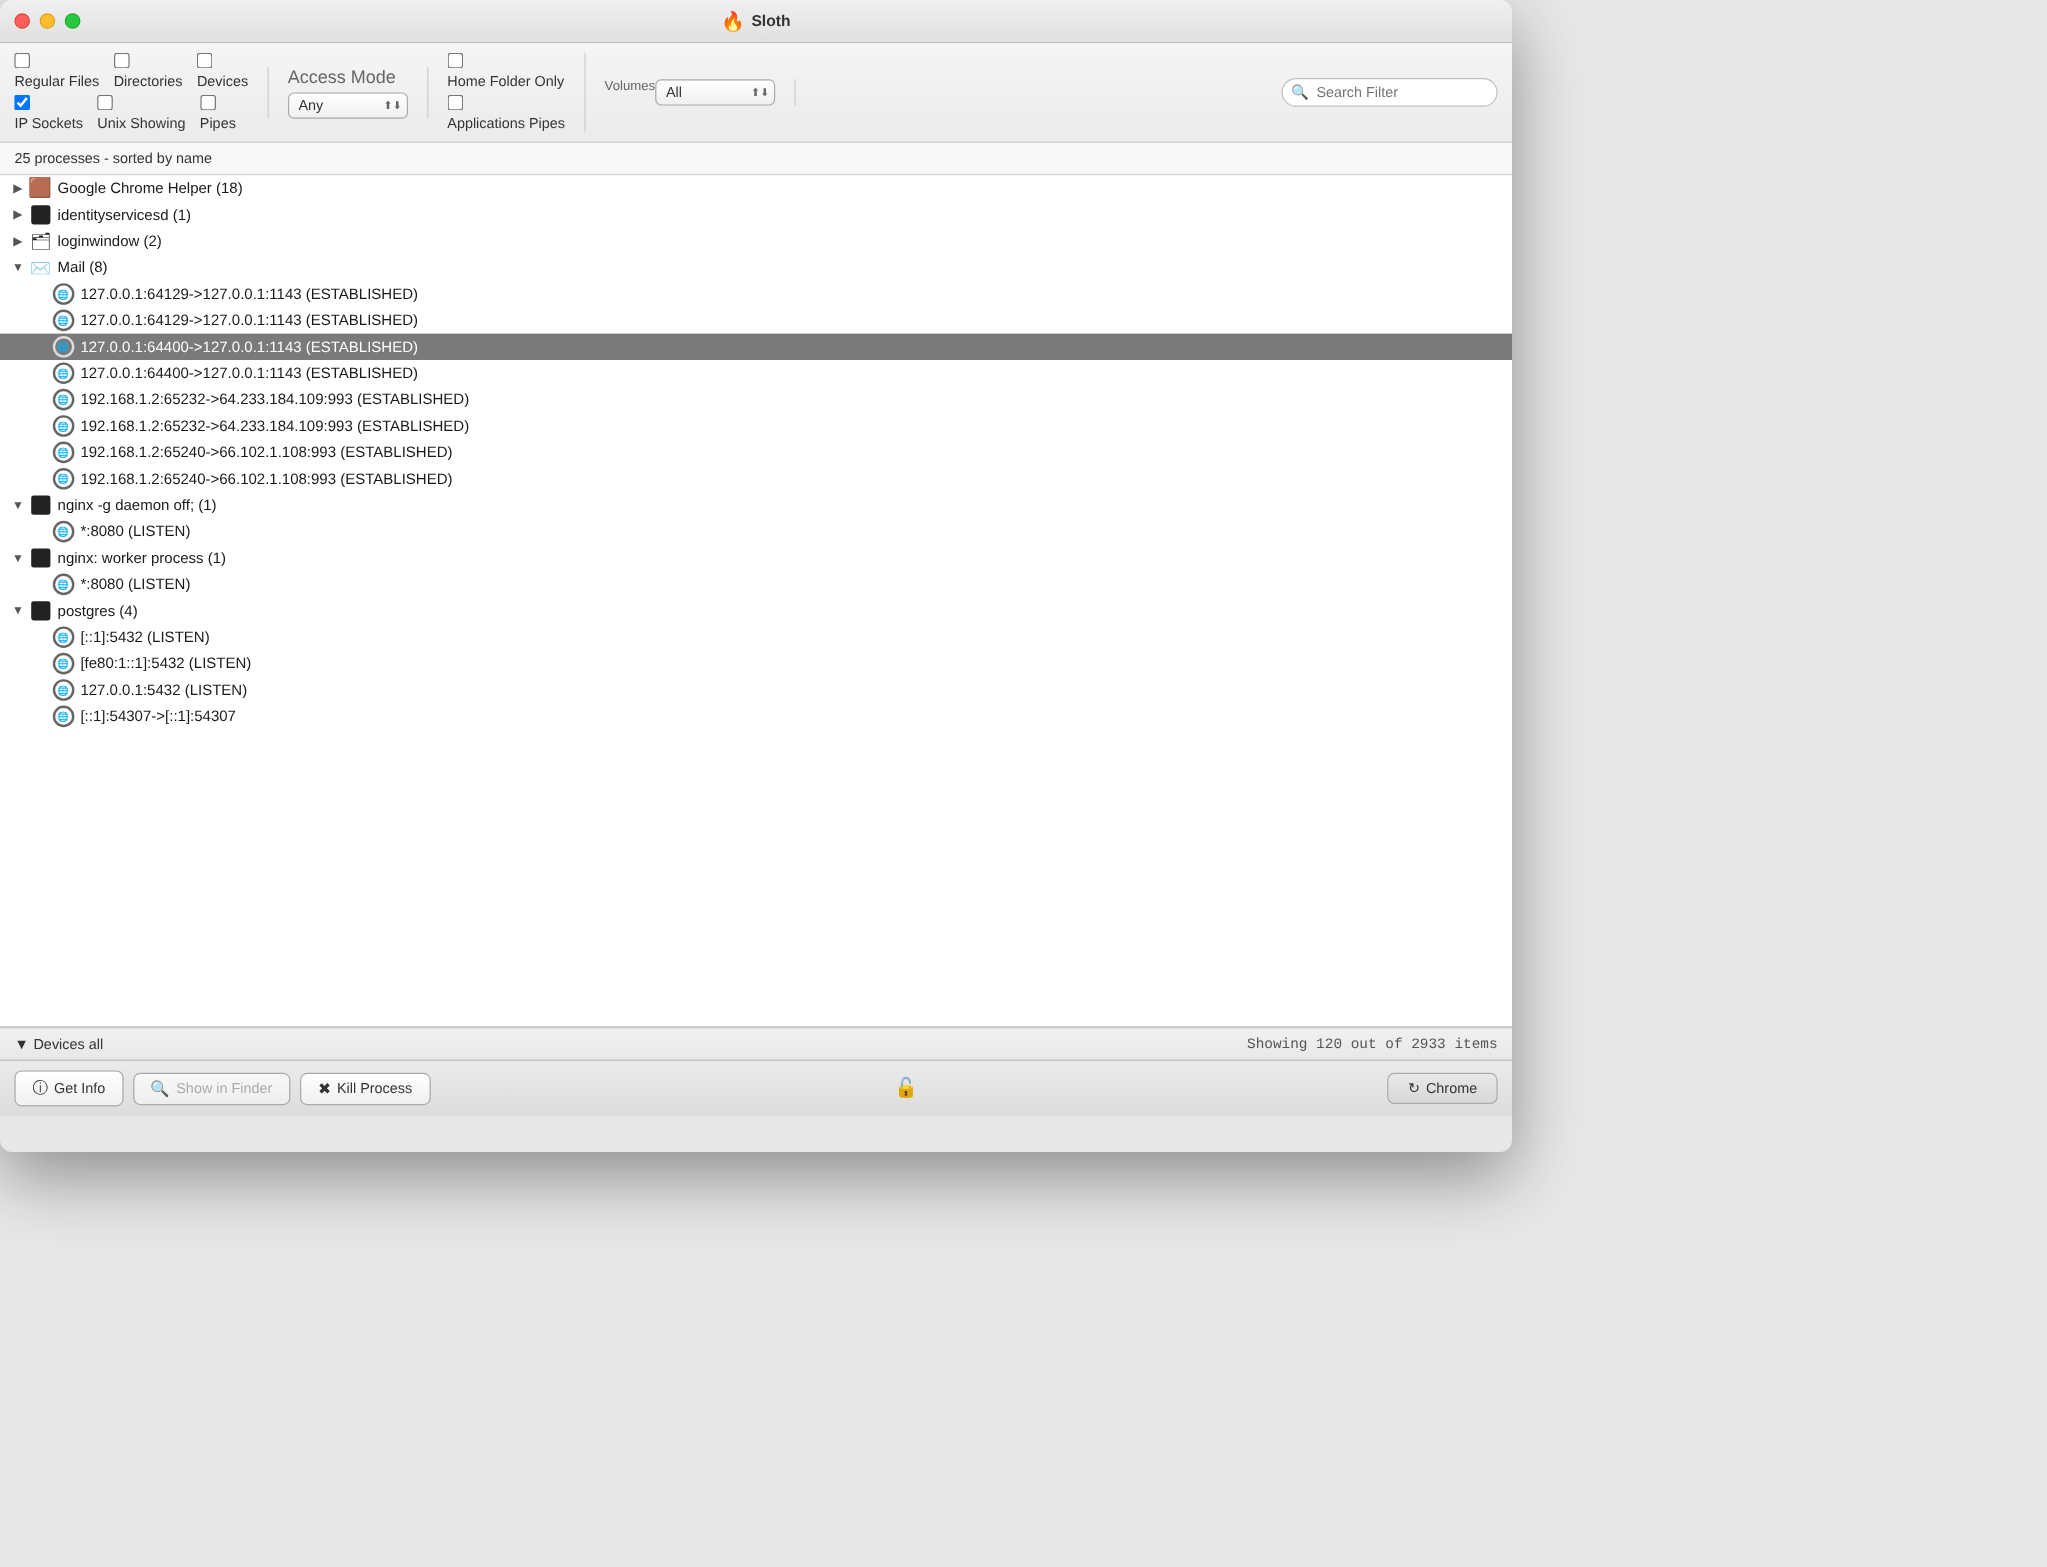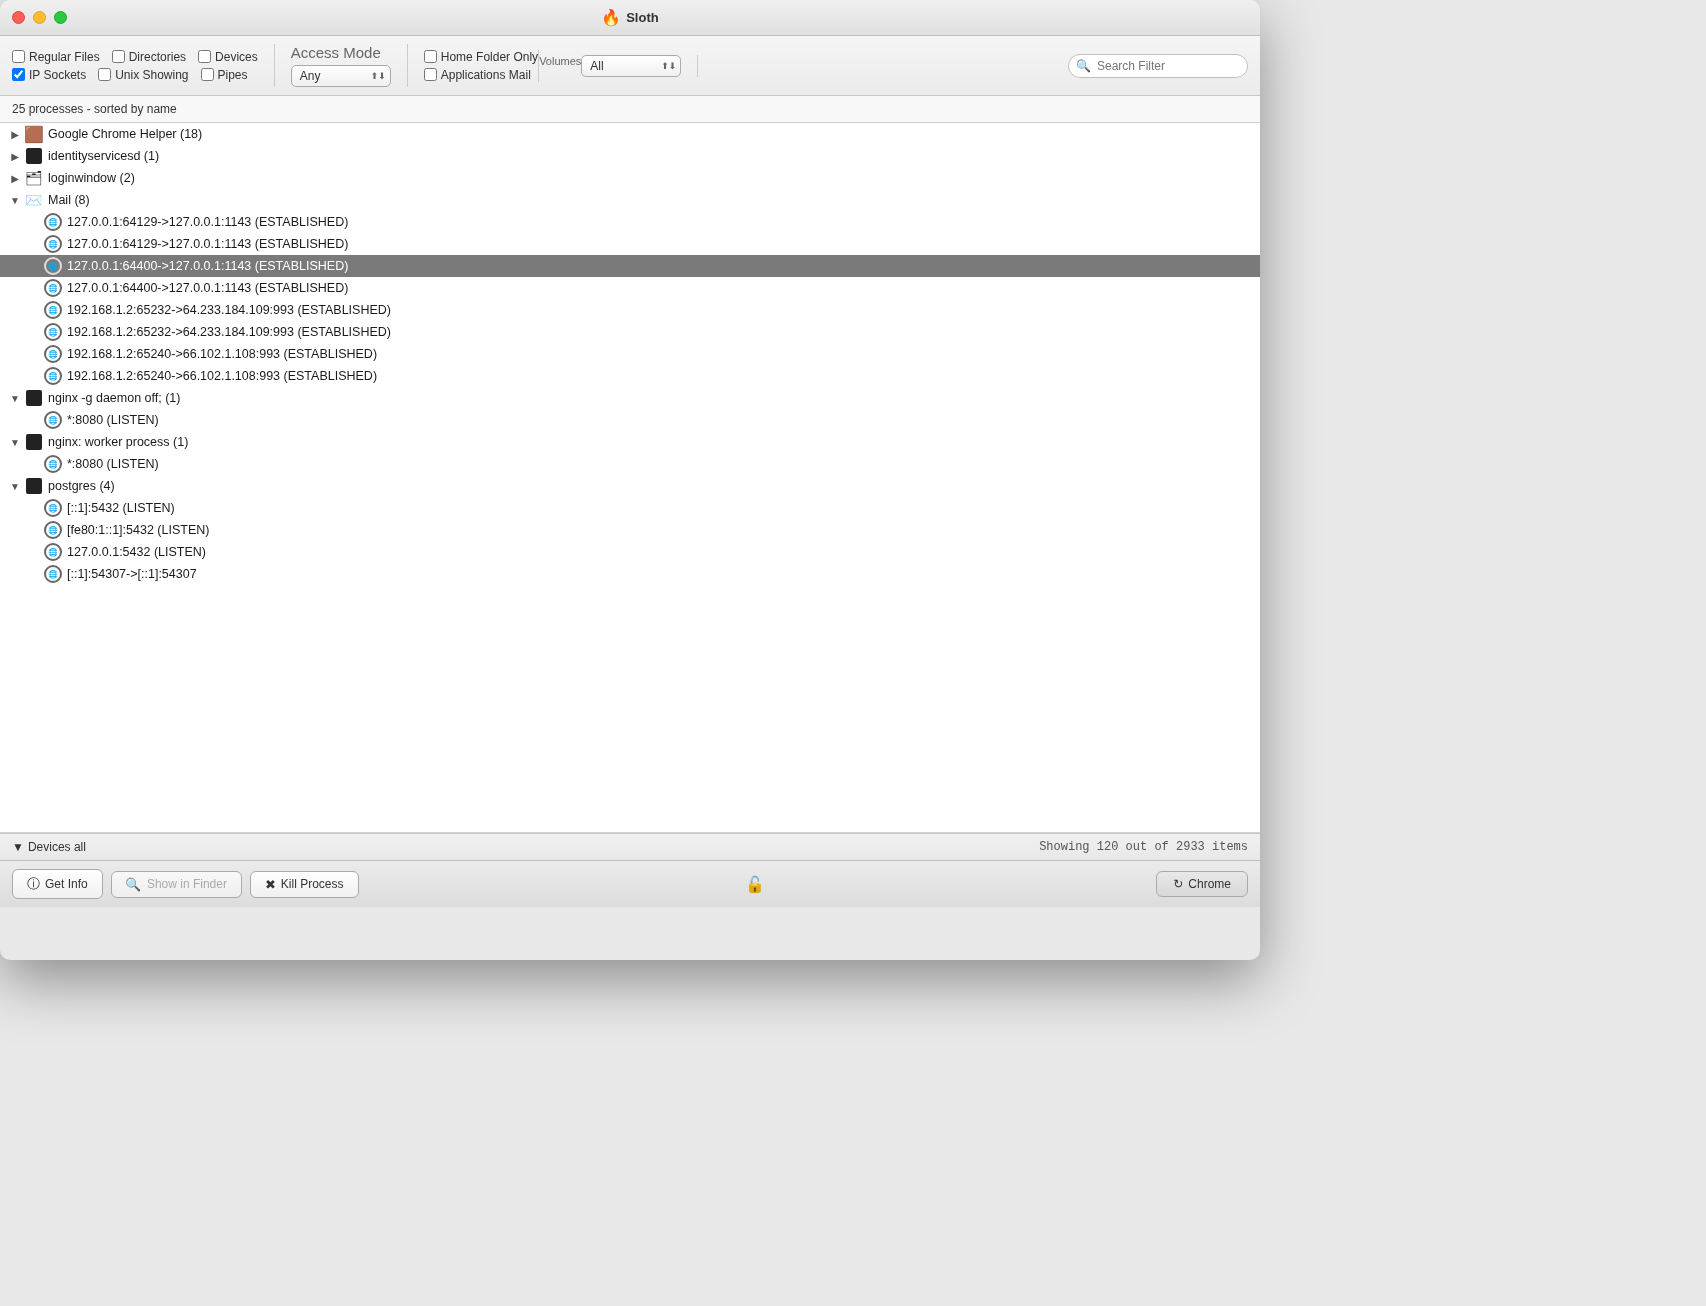--- a/index.html
+++ b/index.html
@@ -63,20 +63,21 @@
     .filter-row {
       display: flex;
       align-items: center;
       gap: 12px;
     }
     .checkbox-item {
       display: flex;
       gap: 4px;
       font-size: 12px;
       color: #333;
+      flex-direction: column;
     }
     .checkbox-item input[type="checkbox"] {
       width: 13px;
       height: 13px;
       margin: 0;
     }
 
     
     .access-mode-section {
       display: flex;
@@ -115,21 +116,23 @@
       pointer-events: none;
       font-size: 9px;
       color: #666;
     }
 
     
     .checkbox-column {
       display: flex;
       flex-direction: column;
       gap: 4px;
+      margin-right: 16px;
       border-right: 1px solid #ccc;
+      padding-right: 16px;
     }
 
     
     .volumes-section {
       display: flex;
       flex-direction: row;
       align-items: flex-start;
       margin-right: 16px;
       border-right: 1px solid #ccc;
       padding-right: 16px;
@@ -391,21 +394,21 @@
     </div>
   </div>
 
   <div class="checkbox-column">
     <label class="checkbox-item">
       <input type="checkbox" style="">
       <span>Home Folder Only</span>
     </label>
     <label class="checkbox-item">
       <input type="checkbox" style="">
-      <span>Applications Mail</span>
+      <span>Applications Pipes</span>
     </label>
   </div>
 
   <div class="volumes-section">
     <div class="volumes-label">Volumes</div>
     <div class="select-wrapper">
       <select>
         <option>All</option>
       </select>
       <span class="select-arrow">⬆⬇</span>

